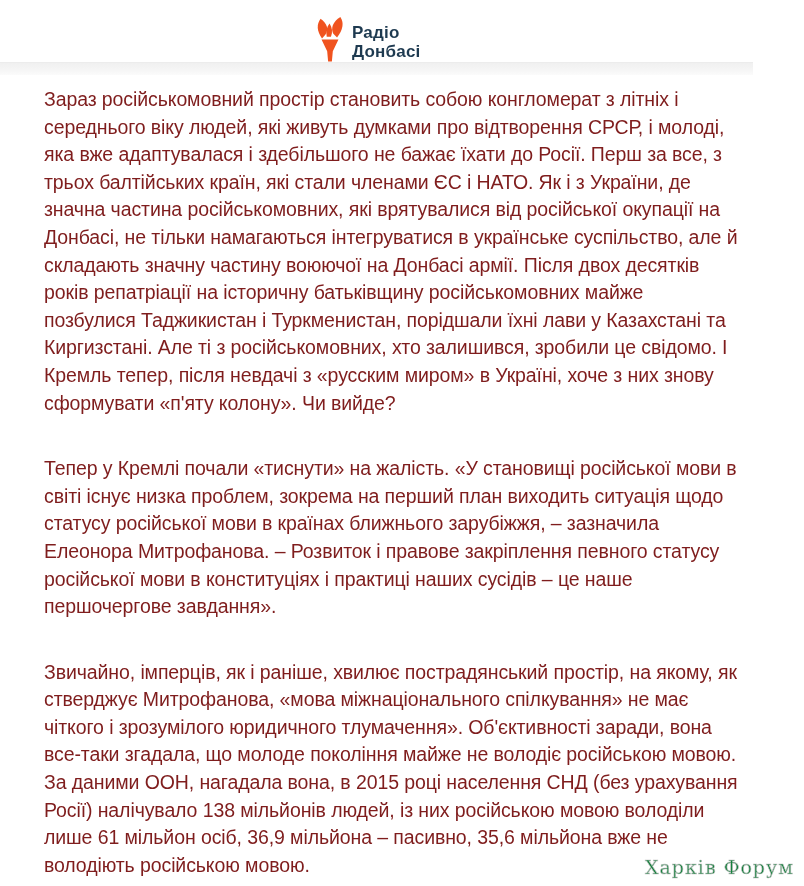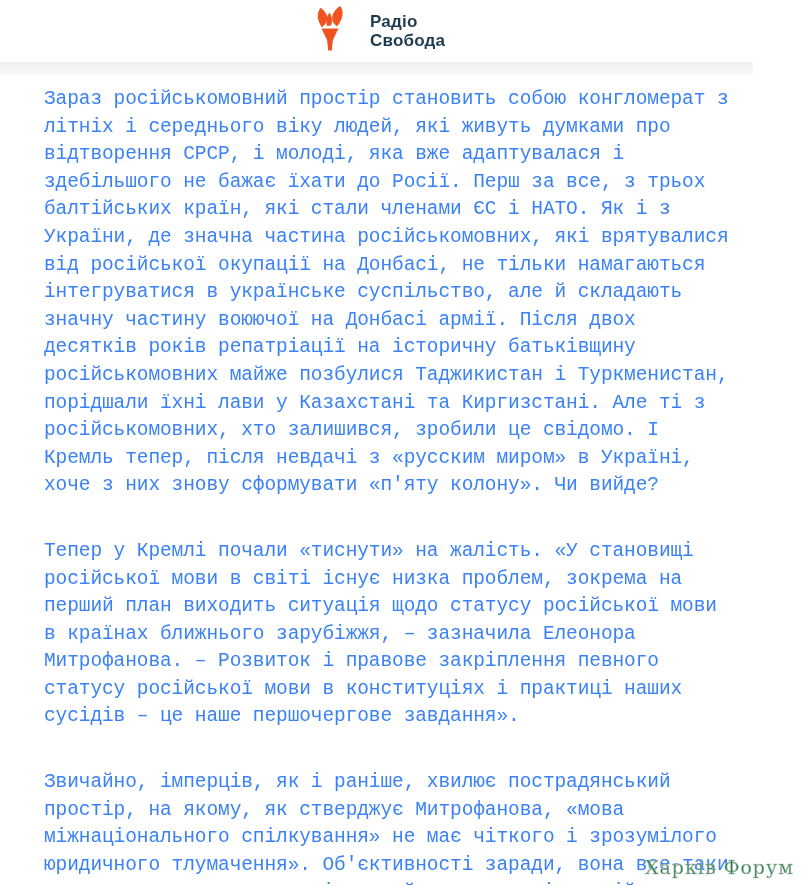--- a/index.html
+++ b/index.html
@@ -9,25 +9,25 @@
     width: 804px;
     height: 886px;
     background: #ffffff;
     overflow: hidden;
     font-family: "Liberation Serif", "DejaVu Serif", serif;
   }
 
   
   .logo {
     position: absolute;
-    top: 5px;
+    top: 16px;
     left: 314px;
     display: flex;
     align-items: flex-start;
-    gap: 24px;
+    gap: 6px;
     text-decoration: none;
     cursor: pointer;
   }
   .torch { width: 32px; height: 47px; display: block; }
   .logo-text {
     font-family: "Liberation Sans", sans-serif;
     font-weight: 700;
     font-size: 17px;
     line-height: 19px;
     color: #1E3A50;
@@ -48,24 +48,24 @@
   }
 
   
   .article {
     position: absolute;
     top: 86px;
     left: 44px;
     width: 694px;
   }
   .article p {
-    font-family: Liberation Mono, monospace;
+    font-family: Liberation Sans, sans-serif;
     font-size: 19.5px;
     line-height: 27.6px;
-    color: #3b82f6;
+    color: #7f1d1d;
     letter-spacing: -0.1px;
     margin: 0 0 38px 0;
     text-align: left;
   }
   .article p:last-child { margin-bottom: 16px; }
 
   
   .watermark {
     position: absolute;
     right: 10px;
@@ -85,21 +85,21 @@
 
   <div class="logo">
     <svg class="torch" viewBox="0 0 34 48" xmlns="http://www.w3.org/2000/svg">
       <path fill="#F0531F" d="M7,2 C14,7 16,13 12,19 L8.5,23 C3,15 2.5,8 7,2 Z"></path>
       <path fill="#F0531F" d="M28,0 C20,5 17.5,12 20.5,18 L24.5,22 C31,13 32,6 28,0 Z"></path>
       <path fill="#F0531F" d="M16.5,7 C19.5,11.5 20,16 18,21 L13.5,21 C12.5,15 13.5,10.5 16.5,7 Z"></path>
       <path fill="#F0531F" d="M8,24 L26,24 L20,36.5 L19,47.5 L15,47.5 L14,36.5 Z"></path>
     </svg>
     <div class="logo-text">
       <span>Радіо</span>
-      <span>Свобода</span>
+      <span>Донбасі</span>
     </div>
   </div>
 
   <div class="divider-bar"></div>
 
   <div class="article">
     <p>Зараз російськомовний простір становить собою конгломерат з літніх і середнього віку людей, які живуть думками про відтворення СРСР, і молоді, яка вже адаптувалася і здебільшого не бажає їхати до Росії. Перш за все, з трьох балтійських країн, які стали членами ЄС і НАТО. Як і з України, де значна частина російськомовних, які врятувалися від російської окупації на Донбасі, не тільки намагаються інтегруватися в українське суспільство, але й складають значну частину воюючої на Донбасі армії. Після двох десятків років репатріації на історичну батьківщину російськомовних майже позбулися Таджикистан і Туркменистан, порідшали їхні лави у Казахстані та Киргизстані. Але ті з російськомовних, хто залишився, зробили це свідомо. І Кремль тепер, після невдачі з «русским миром» в Україні, хоче з них знову сформувати «п'яту колону». Чи вийде?</p>
     <p>Тепер у Кремлі почали «тиснути» на жалість. «У становищі російської мови в світі існує низка проблем, зокрема на перший план виходить ситуація щодо статусу російської мови в країнах ближнього зарубіжжя, – зазначила Елеонора Митрофанова. – Розвиток і правове закріплення певного статусу російської мови в конституціях і практиці наших сусідів – це наше першочергове завдання».</p>
     <p>Звичайно, імперців, як і раніше, хвилює пострадянський простір, на якому, як стверджує Митрофанова, «мова міжнаціонального спілкування» не має чіткого і зрозумілого юридичного тлумачення». Об'єктивності заради, вона все-таки згадала, що молоде покоління майже не володіє російською мовою. За даними ООН, нагадала вона, в 2015 році населення СНД (без урахування Росії) налічувало 138 мільйонів людей, із них російською мовою володіли лише 61 мільйон осіб, 36,9 мільйона – пасивно, 35,6 мільйона вже не володіють російською мовою.</p>
   </div>

